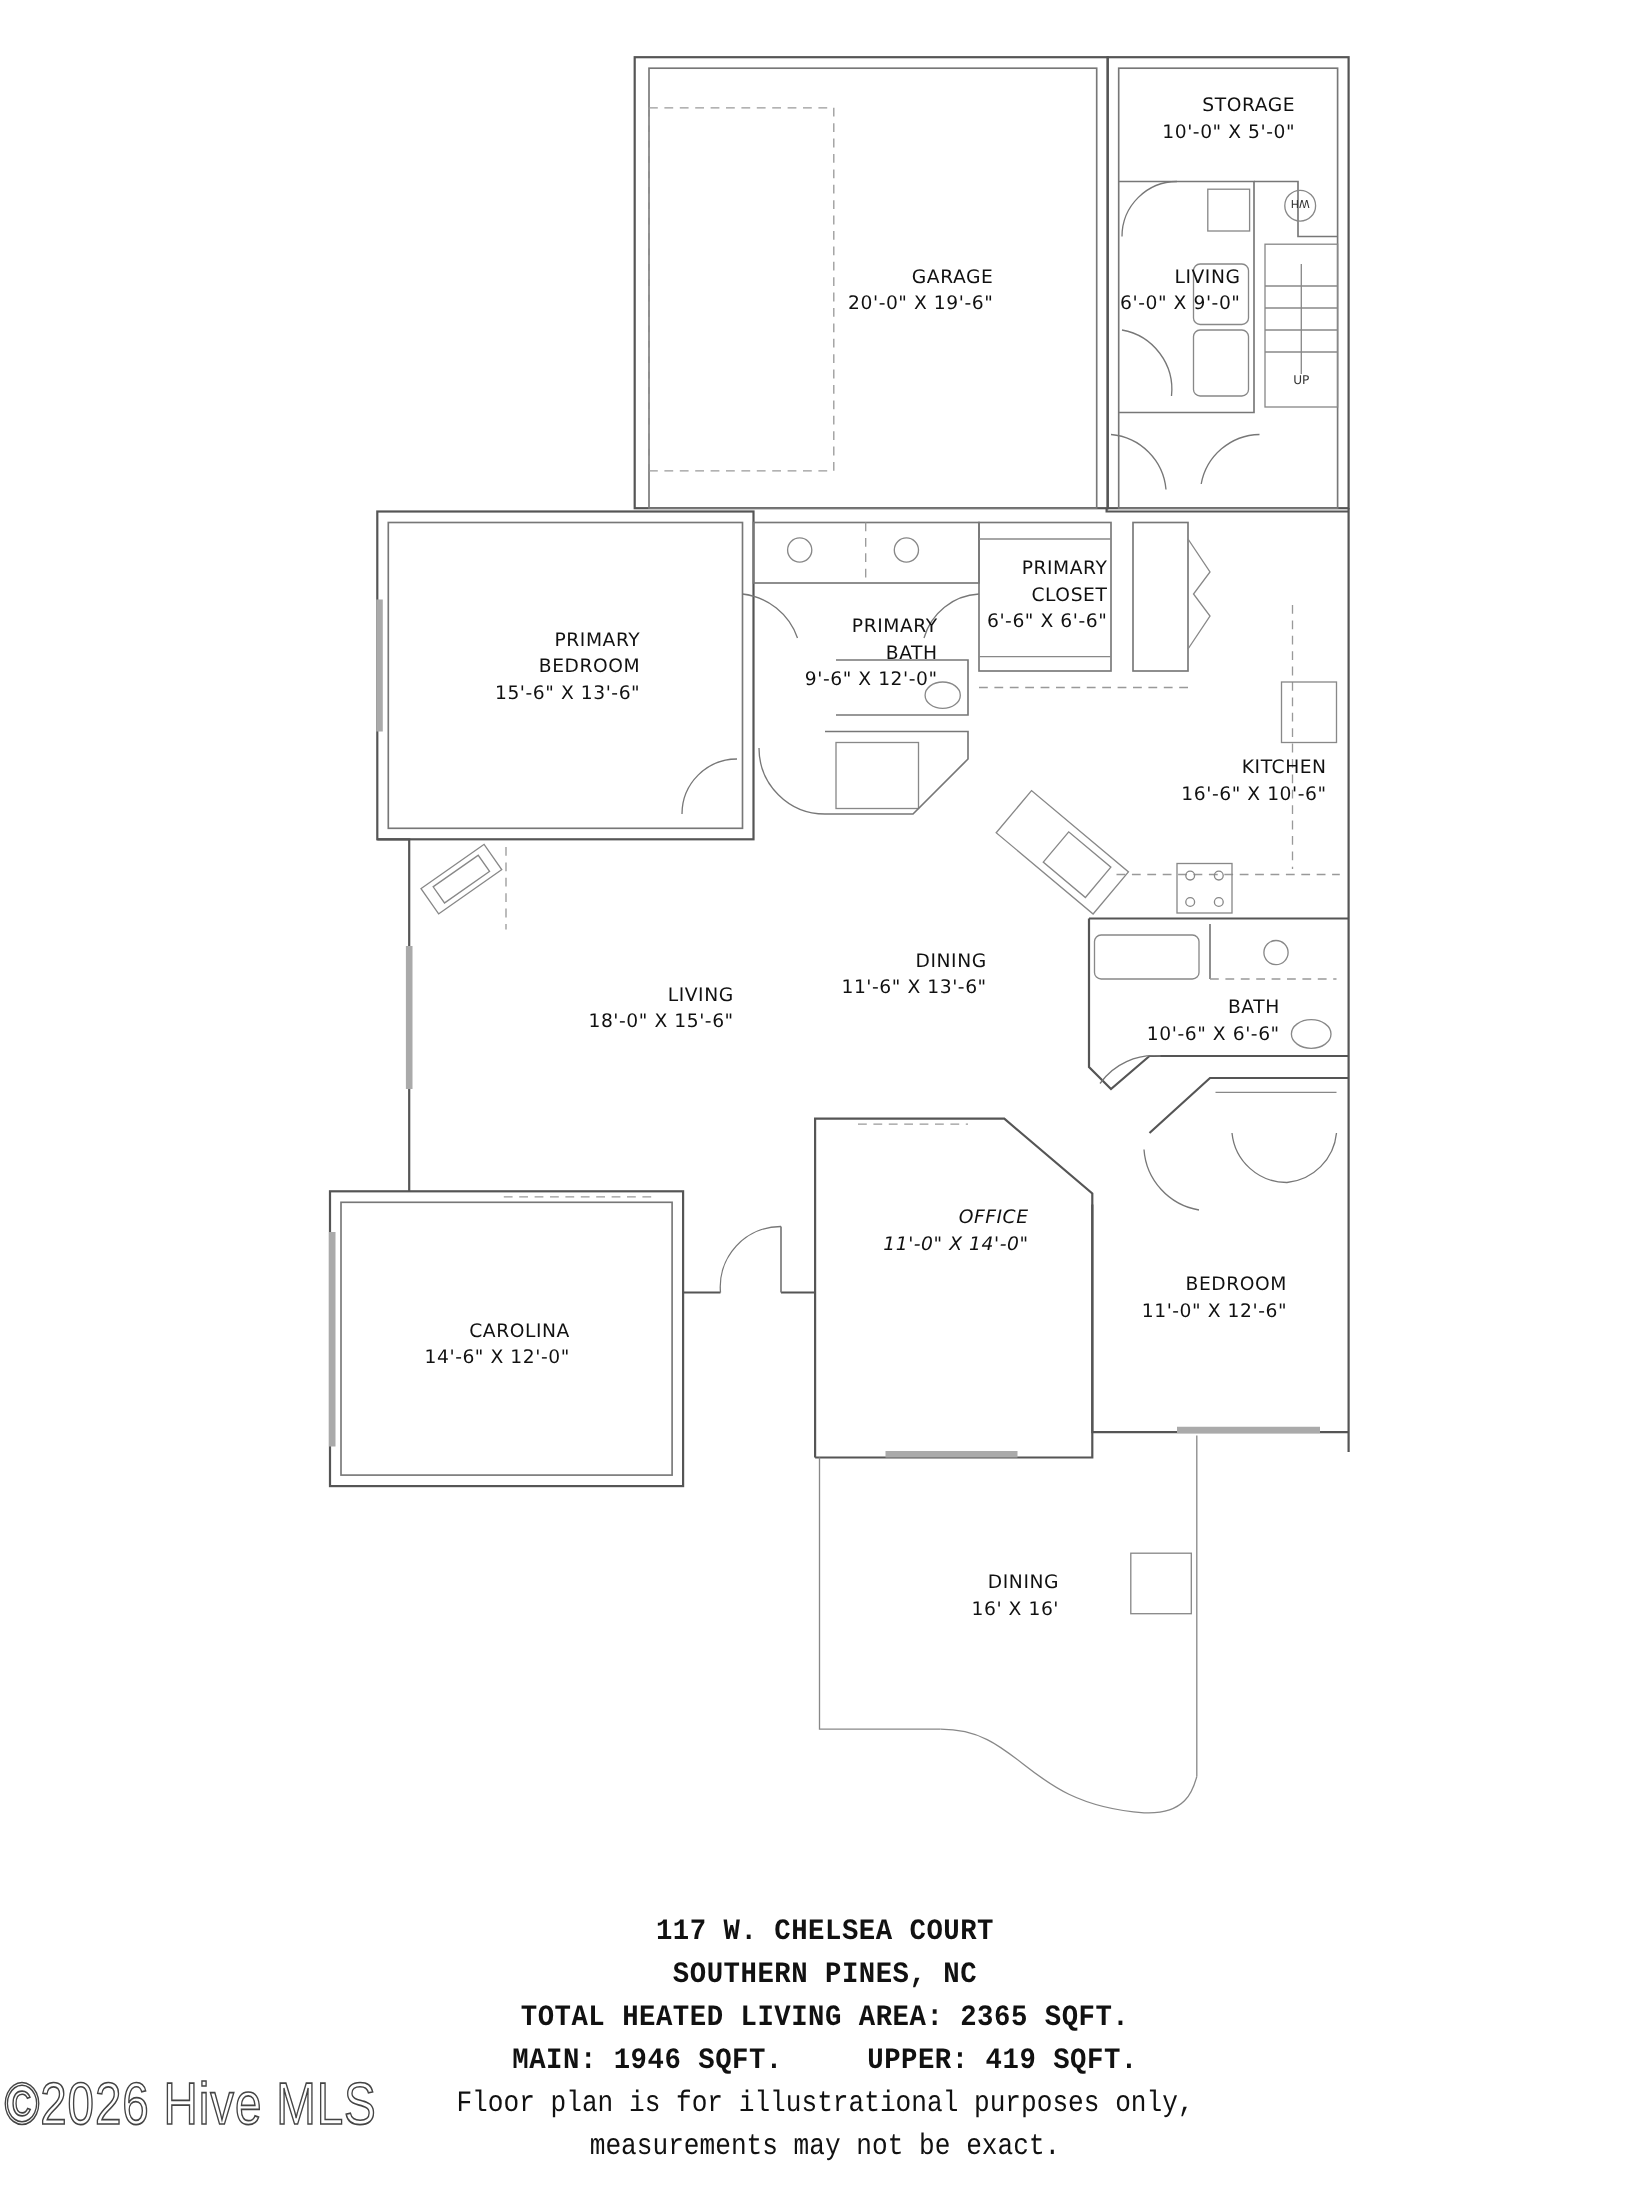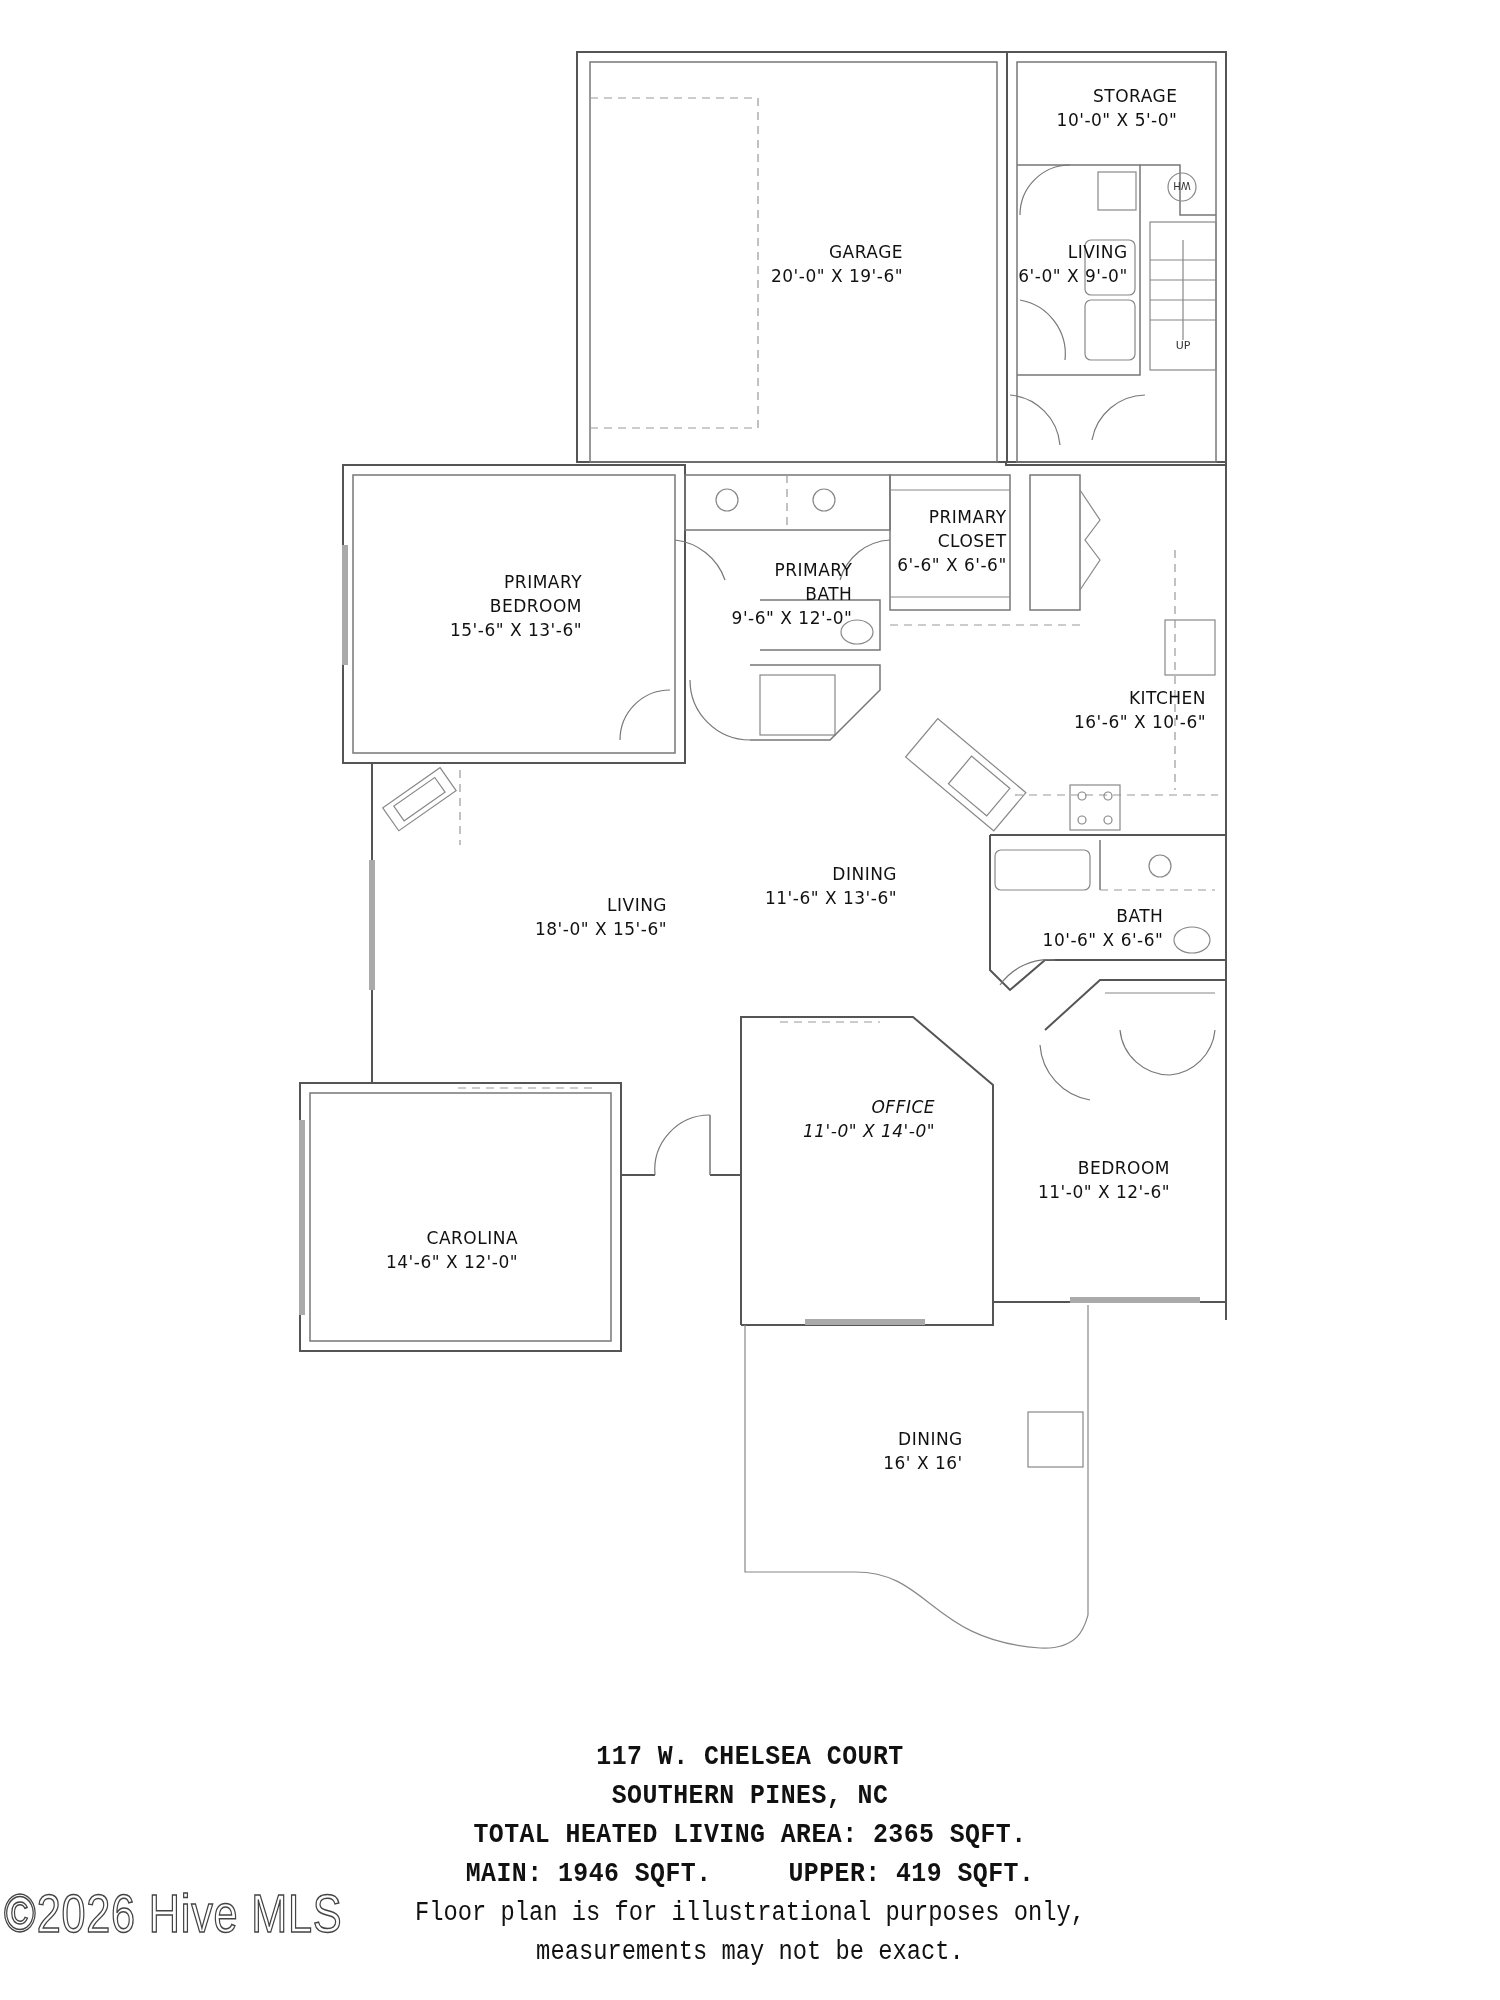--- a/index.html
+++ b/index.html
@@ -198,21 +198,21 @@
   <span class="dim">10'-6" X 6'-6"</span>
 </div>
 <div class="room-label" style="left:869px;top:1095px;font-style:italic;">
   <span class="dim">OFFICE</span>
   <span class="dim">11'-0" X 14'-0"</span>
 </div>
 <div class="room-label" style="left:1104px;top:1156px;">
   <span class="dim">BEDROOM</span>
   <span class="dim">11'-0" X 12'-6"</span>
 </div>
-<div class="room-label" style="left:452px;top:1198px;margin-top:28px;">
+<div class="room-label" style="left:452px;top:1198px;">
   <span class="dim">CAROLINA</span>
   <span class="dim">14'-6" X 12'-0"</span>
 </div>
 <div class="room-label" style="left:923px;top:1427px;">
   <span class="dim">DINING</span>
   <span class="dim">16' X 16'</span>
 </div>
 
 <div id="caption">
   <div class="line">117 W. CHELSEA COURT</div>

